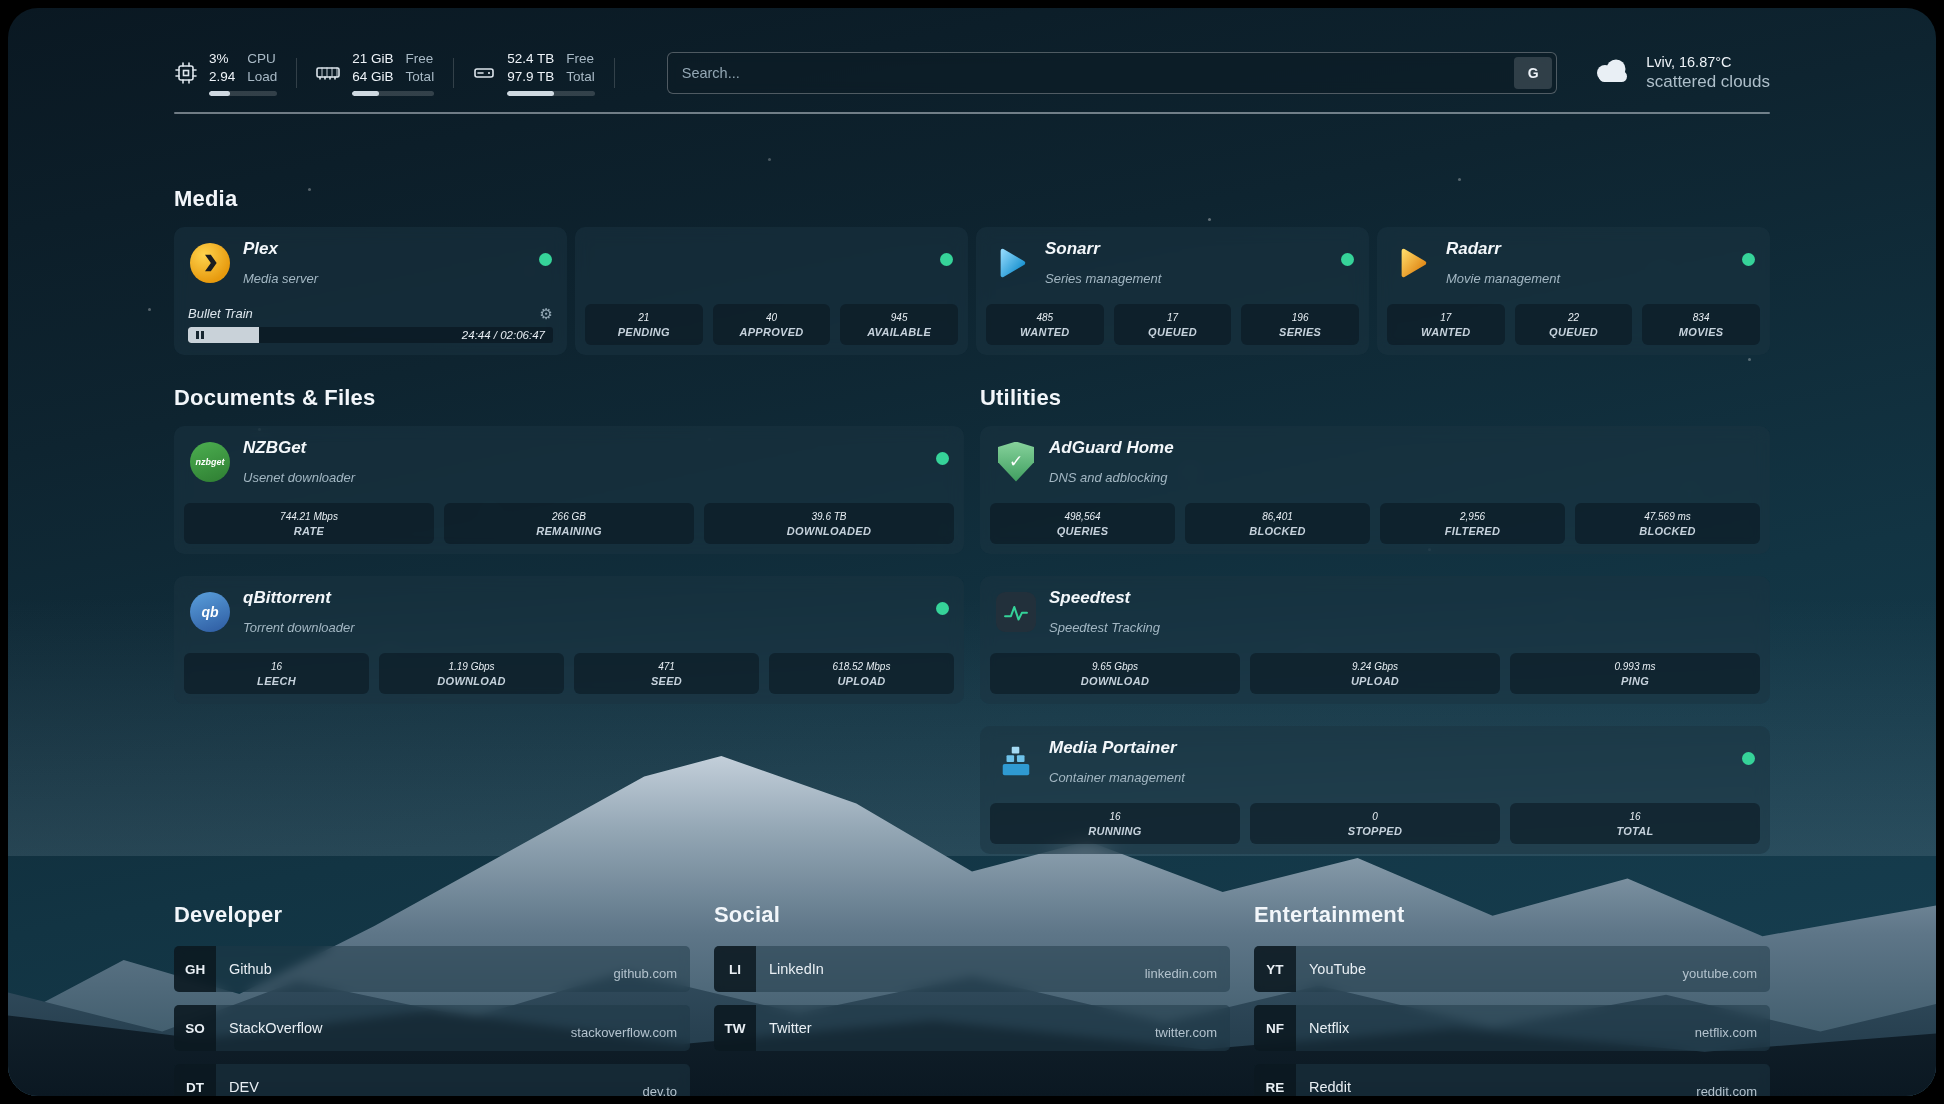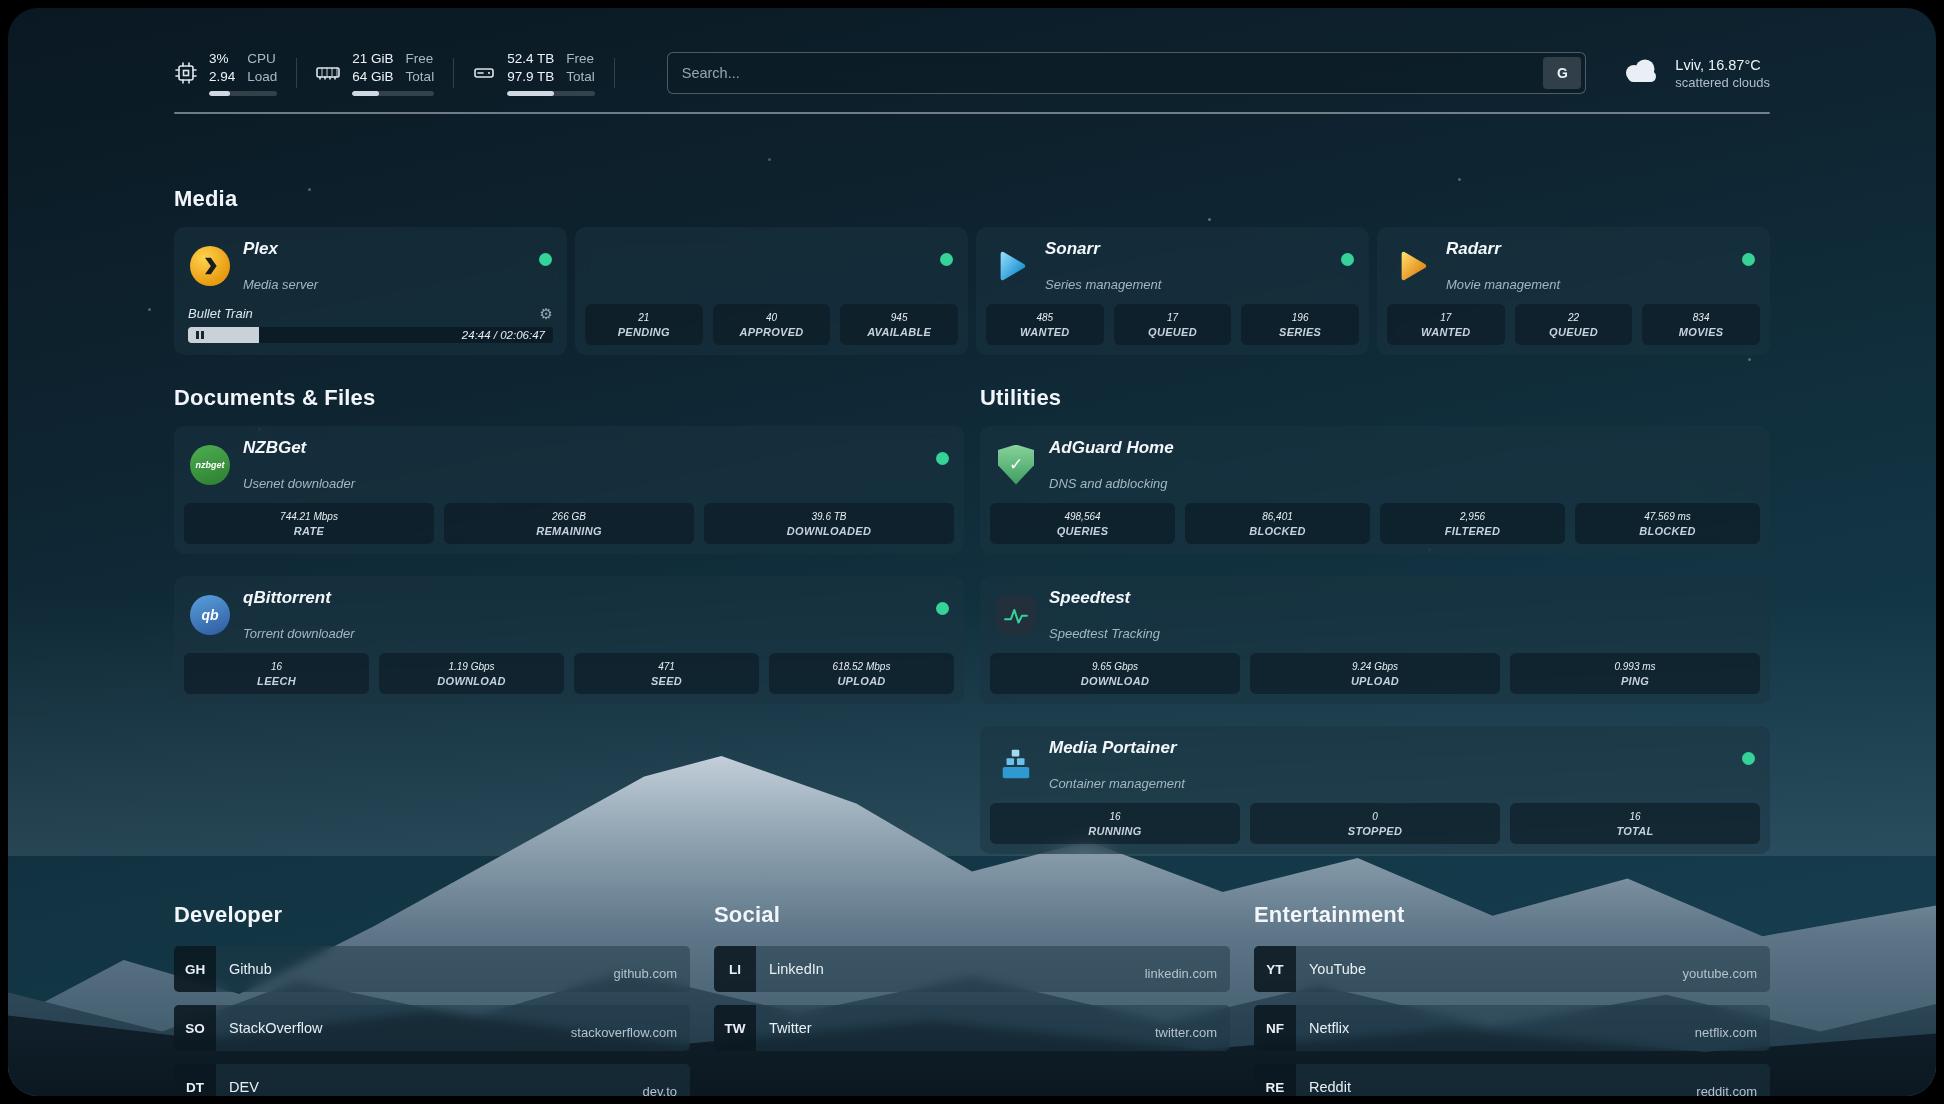--- a/index.html
+++ b/index.html
@@ -50,38 +50,38 @@
   .search{flex:1;display:flex;align-items:center;height:42px;margin:0 34px;
     background:rgba(12,27,37,.55);border:1px solid rgba(255,255,255,.28);border-radius:6px;backdrop-filter:blur(6px);}
   .search input{flex:1;background:transparent;border:none;outline:none;color:#dfe8ef;font-size:14.5px;
     padding:0 14px;font-family:"Liberation Sans","DejaVu Sans",sans-serif;}
   .search input::placeholder{color:#93a7b4;}
   .g-btn{width:38px;height:32px;margin-right:4px;border:none;border-radius:4px;background:rgba(255,255,255,.15);
     color:#eef3f8;font-weight:700;font-size:14px;cursor:pointer;font-family:inherit;}
 
   .weather{display:flex;align-items:center;gap:13px;}
   .w-loc{font-size:14.5px;color:#eef3f8;}
-  .w-cond{font-size:13px;color:#aebfca;margin-top:2px;}
+  .w-cond{font-size:17px;color:#aebfca;margin-top:2px;}
 
   .divider{height:2px;background:rgba(235,242,248,.45);margin-top:12px;border-radius:1px;}
 
   
   .section-title{font-size:22px;font-weight:700;color:#f2f6fa;margin:0 0 15px;letter-spacing:.2px;}
   .media-head{margin-top:72px;}
 
   
   .card{position:relative;display:flex;flex-direction:column;background:rgba(27,51,65,.52);
     border-radius:10px;backdrop-filter:blur(8px);min-height:128px;font-style:italic;}
   .card.slim{min-height:64px;}
   .card-header{display:flex;align-items:center;gap:13px;padding:12px 16px 9px;}
   .svc-icon{width:40px;height:40px;flex:0 0 40px;border-radius:50%;display:flex;align-items:center;justify-content:center;overflow:hidden;}
   .svc-icon.square{border-radius:9px;}
   .svc-icon.bare{border-radius:0;background:transparent;}
   .svc-name{font-size:17px;font-weight:700;color:#f3f7fa;line-height:1.18;}
-  .svc-desc{font-size:13px;color:#a3b7c3;margin-top:18px;}
+  .svc-desc{font-size:13px;color:#a3b7c3;margin-top:12px;}
   .status-dot{position:absolute;top:26px;right:15px;width:13px;height:13px;border-radius:50%;background:var(--status-green,#36d399);}
 
   .stats{display:grid;gap:10px;padding:0 10px 10px;margin-top:auto;}
   .cols-3{grid-template-columns:repeat(3,1fr);}
   .cols-4{grid-template-columns:repeat(4,1fr);}
   .stat{background:rgba(9,22,31,.55);border-radius:6px;text-align:center;padding:8px 4px 7px;}
   .stat-value{font-size:10px;color:#e9eff4;}
   .stat-label{font-size:11px;font-weight:700;color:#c6d2dc;letter-spacing:.3px;margin-top:3px;}
 
   .media-grid{display:grid;grid-template-columns:repeat(4,1fr);gap:8px;}

